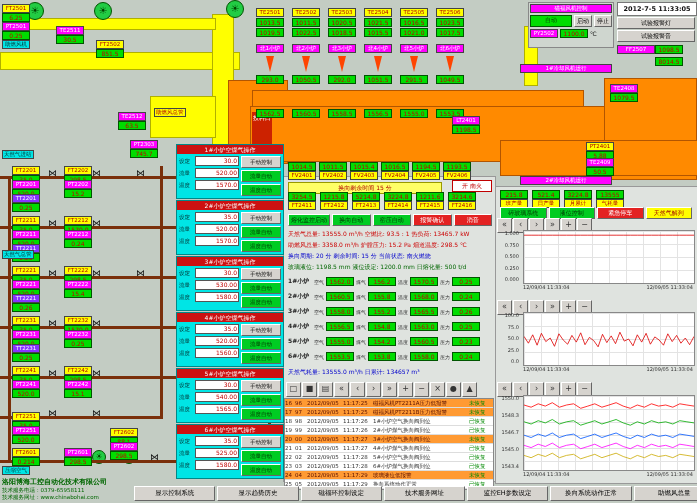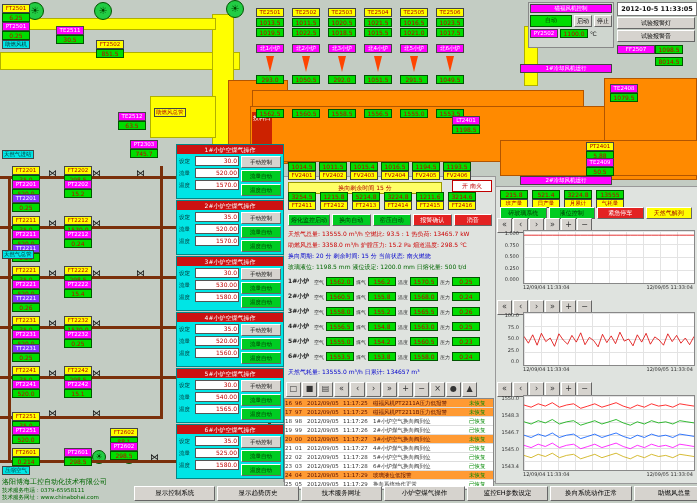--- a/index.html
+++ b/index.html
@@ -56,21 +56,21 @@
   .chartbox{position:absolute;left:497px;width:198px}
   .plot{position:absolute;background:#fff;border:1px solid #888;
         background-image:linear-gradient(#e3e3e3 1px,transparent 1px),
                          linear-gradient(90deg,#e3e3e3 1px,transparent 1px);
         background-size:17px 13px}
   .ylab{position:absolute;display:flex;flex-direction:column;justify-content:space-between;
         text-align:right;font-size:5px;color:#333;box-sizing:border-box;padding-right:2px}
   .xrow{position:absolute;font-size:5px;color:#333;display:flex;justify-content:space-between}
   .wbox{background:#fff;border:1px solid #c00000;color:#c00000;font-size:6px;line-height:10px;text-align:center}
   .ibar{background:#ffff66;border:1px solid #999900;color:#b00000;font-size:6px;line-height:10px;text-align:center}
-  .ctitle{font-size:7px;font-weight:normal;color:#006600;white-space:nowrap}
+  .ctitle{font-size:7px;font-weight:bold;color:#006600;white-space:nowrap}
   .cline{font-size:5.5px;color:#006600;white-space:nowrap}
   .dt{background:#fff;border:1px solid #777;font-size:6.5px;font-weight:bold;line-height:12px;text-align:center}
 </style>
 </head>
 <body>
 
 <div id="canvas">
 
   <div class="abs panelbg" style="left:283px;top:176px;width:211px;height:304px"></div>
   <div class="abs panelbg" style="left:495px;top:186px;width:201px;height:296px"></div>
@@ -871,35 +871,35 @@
       <div class="vb" style="flex:1;color:#004400">自动</div>
       <div class="btn">启动</div>
       <div class="btn">停止</div>
     </div>
     <div style="display:flex;gap:2px;margin-top:2px;align-items:center">
       <div class="tg m">PY2502</div>
       <div class="vb">1100.0</div>
       <span style="font-size:6px">℃</span>
     </div>
   </div>
-  <div class="abs dt" style="left:617px;top:2px;width:78px;height:12px">2012-10-5 11:33:05</div>
+  <div class="abs dt" style="left:617px;top:2px;width:78px;height:12px">2012-7-5 11:33:05</div>
   <div class="abs btn" style="left:617px;top:17px;width:78px;box-sizing:border-box">试验报警灯</div>
   <div class="abs btn" style="left:617px;top:30px;width:78px;box-sizing:border-box">试验报警音</div>
   <div class="abs tg m" style="left:617px;top:45px;width:34px">FF2507</div>
   <div class="abs vb" style="left:655px;top:45px">1098.5</div>
   <div class="abs vb" style="left:655px;top:57px">8014.5</div>
   <div class="abs tg m" style="left:520px;top:64px;width:88px">1#冷却风机运行</div>
   <div class="abs tg m" style="left:520px;top:176px;width:88px">2#冷却风机运行</div>
 
   <div class="abs" style="left:134px;top:486px;width:664px;display:flex;gap:2px">
 
   <div class="btn" style="flex:1;line-height:13px;font-size:6.5px">显示控制系统</div>
       <div class="btn" style="flex:1;line-height:13px;font-size:6.5px">显示趋势历史</div>
+      <div class="btn" style="flex:1;line-height:13px;font-size:6.5px">磁福环控制设定</div>
       <div class="btn" style="flex:1;line-height:13px;font-size:6.5px">技术服务网址</div>
-      <div class="btn" style="flex:1;line-height:13px;font-size:6.5px">小炉空煤气操作</div>
       <div class="btn" style="flex:1;line-height:13px;font-size:6.5px">监控EH参数设定</div>
       <div class="btn" style="flex:1;line-height:13px;font-size:6.5px">换向系统动作正常</div>
       <div class="btn" style="flex:1;line-height:13px;font-size:6.5px">助燃风总量</div>
       <div class="btn" style="flex:1;line-height:13px;font-size:6.5px">剩余时间</div>
     </div>
 
   <div class="abs" style="left:2px;top:477px;width:130px">
     <div class="ctitle">洛阳博海工控自动化技术有限公司</div>
     <div class="cline">技术服务电话：0379-65958111</div>
     <div class="cline">技术服务网址：www.chinabohai.com</div>

